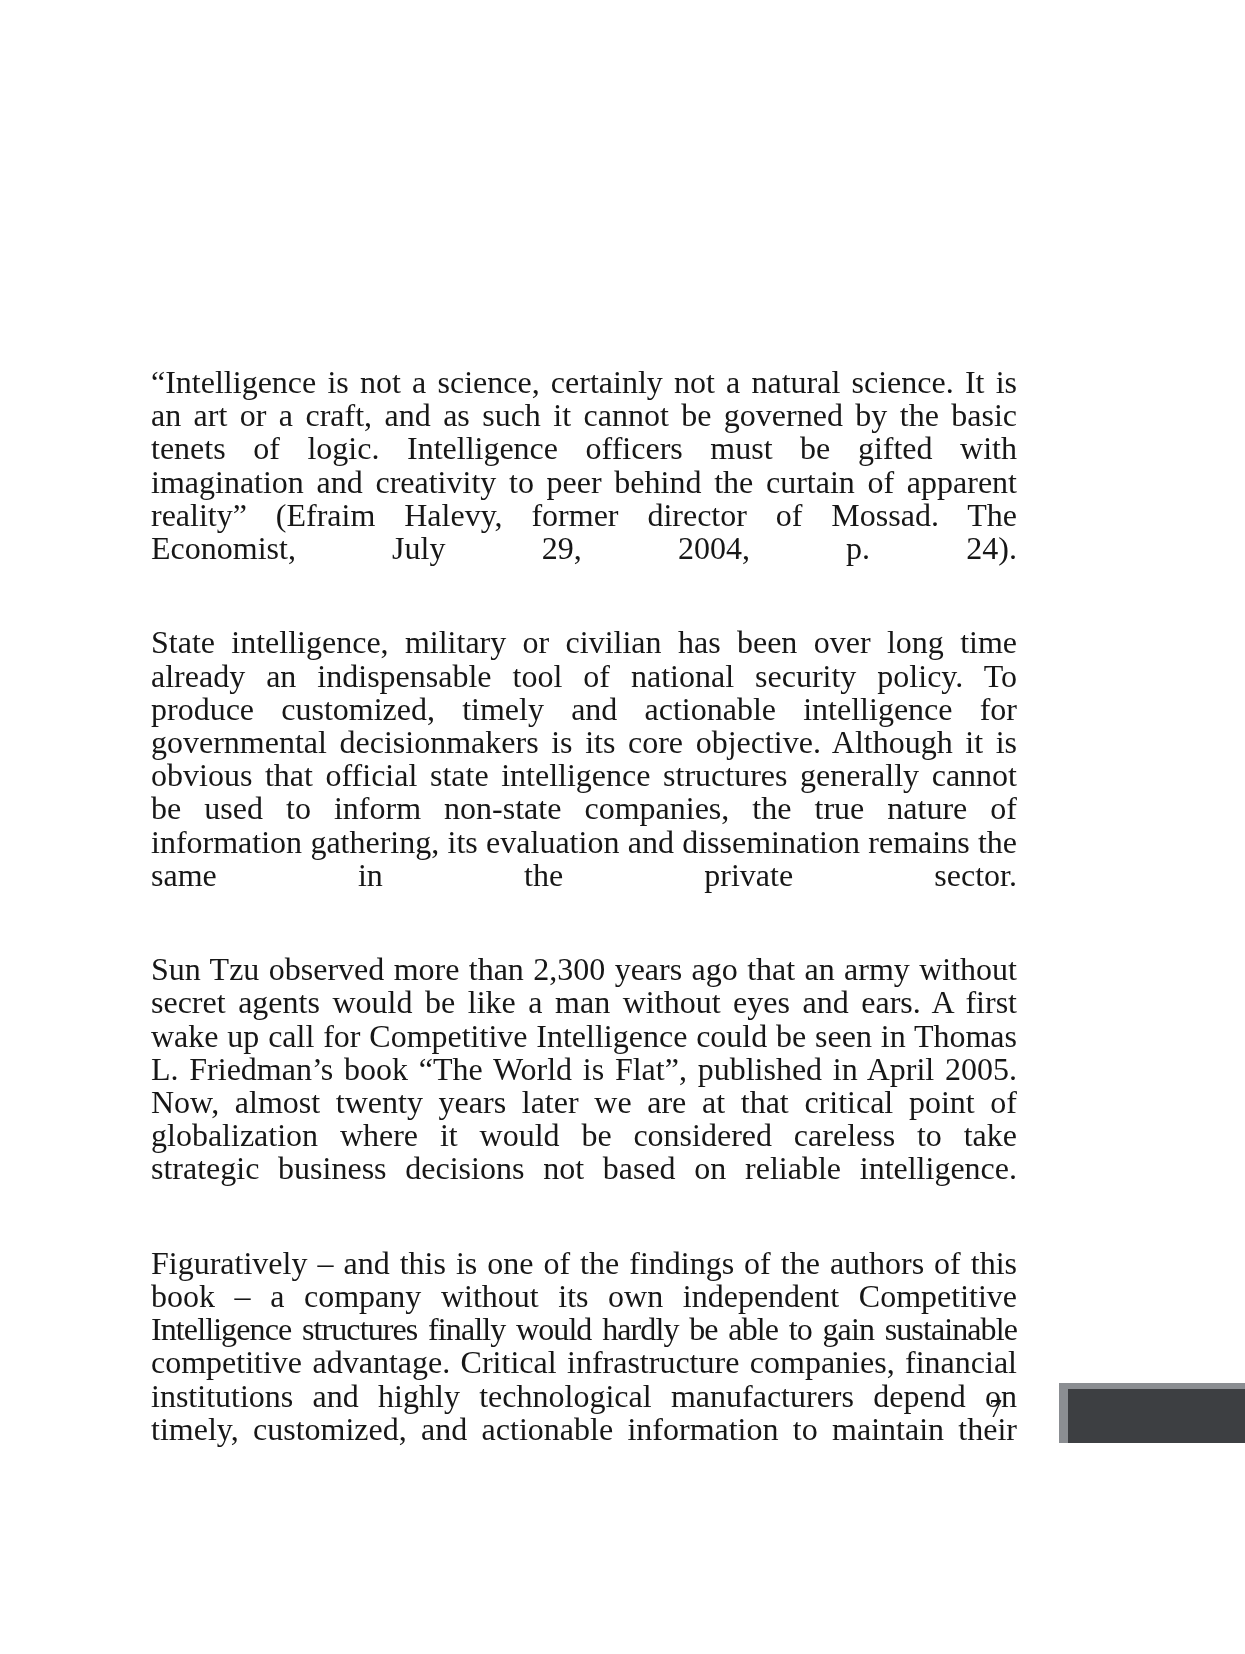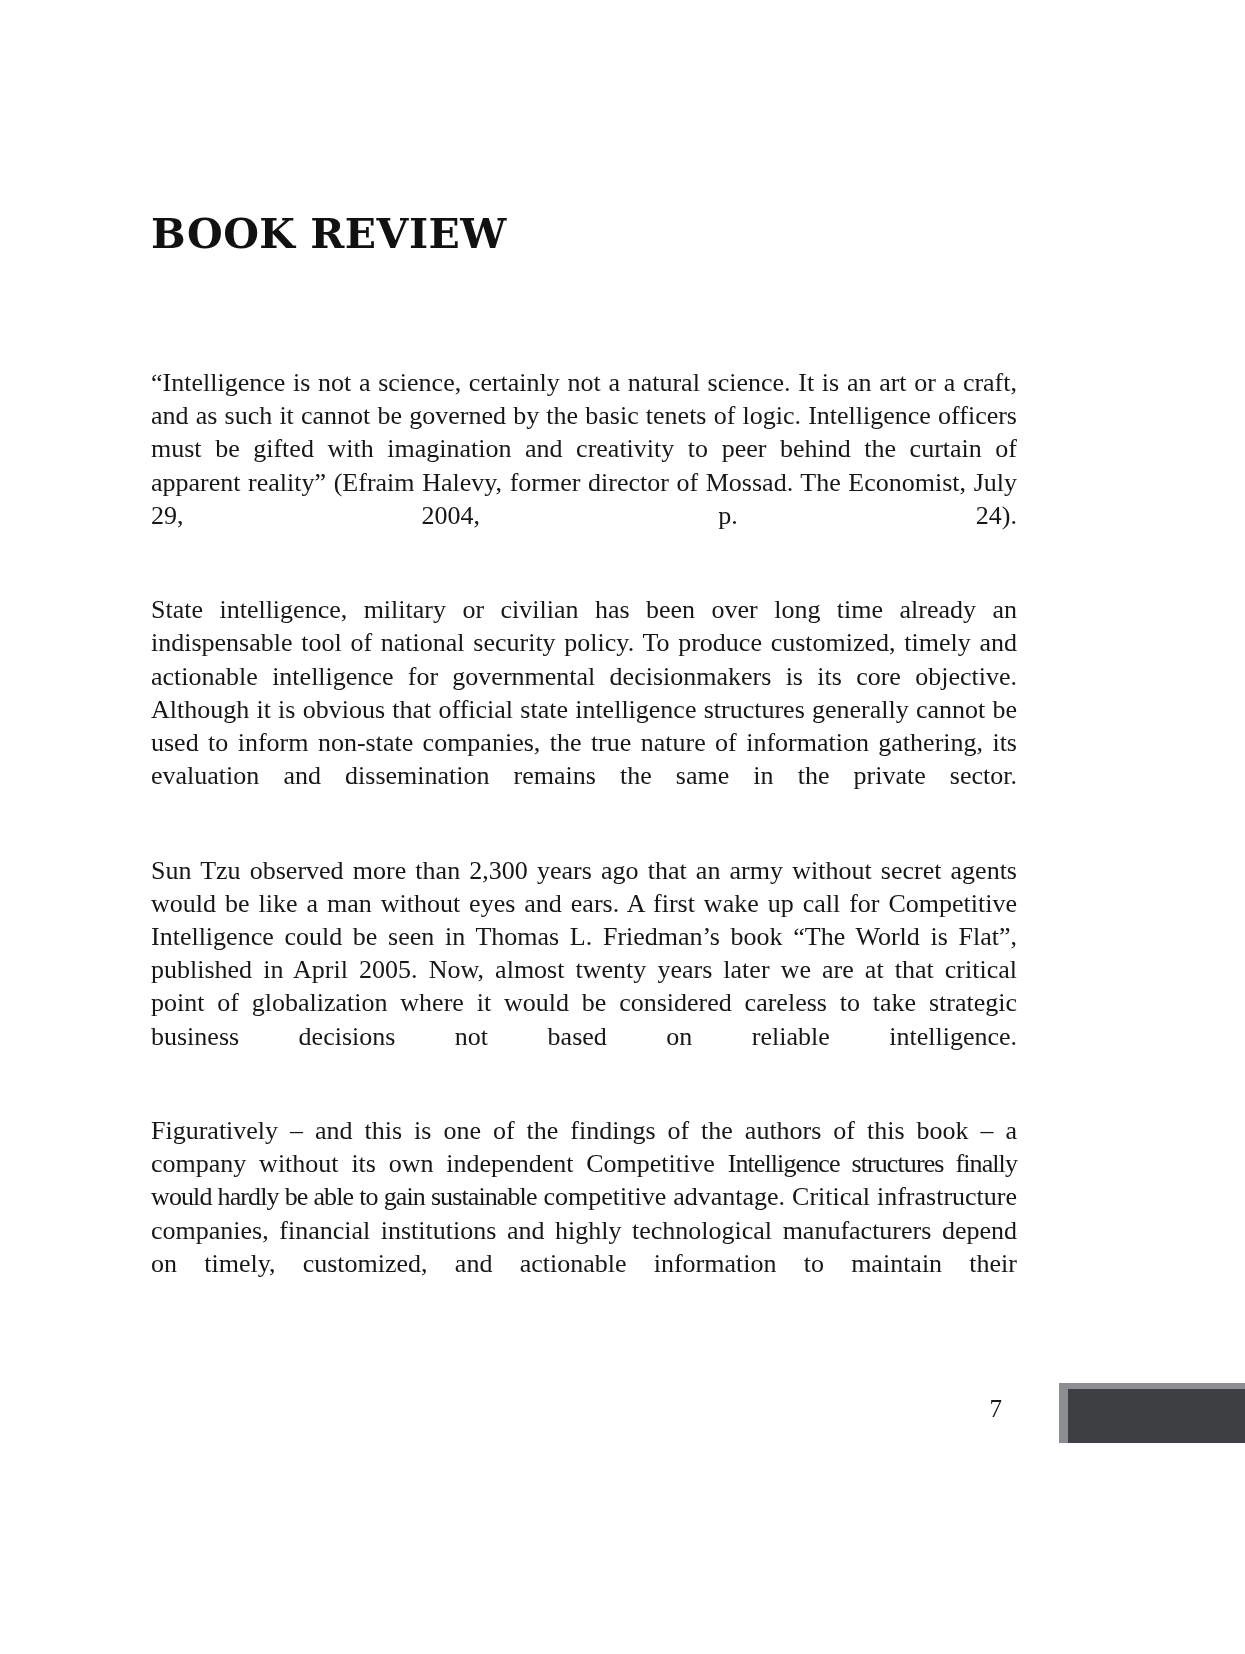--- a/index.html
+++ b/index.html
@@ -38,21 +38,21 @@
   .body-column {
     position: absolute;
     left: 151px;
     top: 366px;
     width: 866px;
   }
 
   .para {
     text-align: justify;
     text-justify: inter-word;
-    font-size: 26px;
+    font-size: 32px;
     line-height: 33.2px;
     color: #171717;
     margin: 0 0 28px 0;
     hyphens: none;
   }
   .para:last-child { margin-bottom: 0; }
 
   
   .para::after {
     content: "";
@@ -90,21 +90,20 @@
     width: 100%;
     height: 100%;
     background: #3d3f42;
   }
 </style>
 </head>
 <body>
 
 <div class="page">
 
-  <h1 class="page-title">BOOK REVIEW</h1>
 
   <div class="body-column">
 
     <p class="para">“Intelligence is not a science, certainly not a natural science. It is an art or a craft, and as such it cannot be governed by the basic tenets of logic. Intelligence officers must be gifted with imagination and creativity to peer behind the curtain of apparent reality” (Efraim Halevy, former director of Mossad. The Economist, July 29, 2004, p. 24).</p>
 
     <p class="para">State intelligence, military or civilian has been over long time already an indispensable tool of national security policy. To produce customized, timely and actionable intelligence for governmental decisionmakers is its core objective. Although it is obvious that official state intelligence structures generally cannot be used to inform non-state companies, the true nature of information gathering, its evaluation and dissemination remains the same in the private sector.</p>
 
     <p class="para">Sun Tzu observed more than 2,300 years ago that an army without secret agents would be like a man without eyes and ears. A first wake up call for Competitive Intelligence could be seen in Thomas L. Friedman’s book “The World is Flat”, published in April 2005. Now, almost twenty years later we are at that critical point of globalization where it would be considered careless to take strategic business decisions not based on reliable intelligence.</p>
 
     <p class="para"><span>Figuratively – and this is one of the findings of the authors of this book – a company without its own independent Competitive</span> <span class="tight">Intelligence structures finally would hardly be able to gain sustainable</span> <span>competitive advantage. Critical infrastructure companies, financial institutions and highly technological manufacturers depend on timely, customized, and actionable information to maintain their</span></p>

